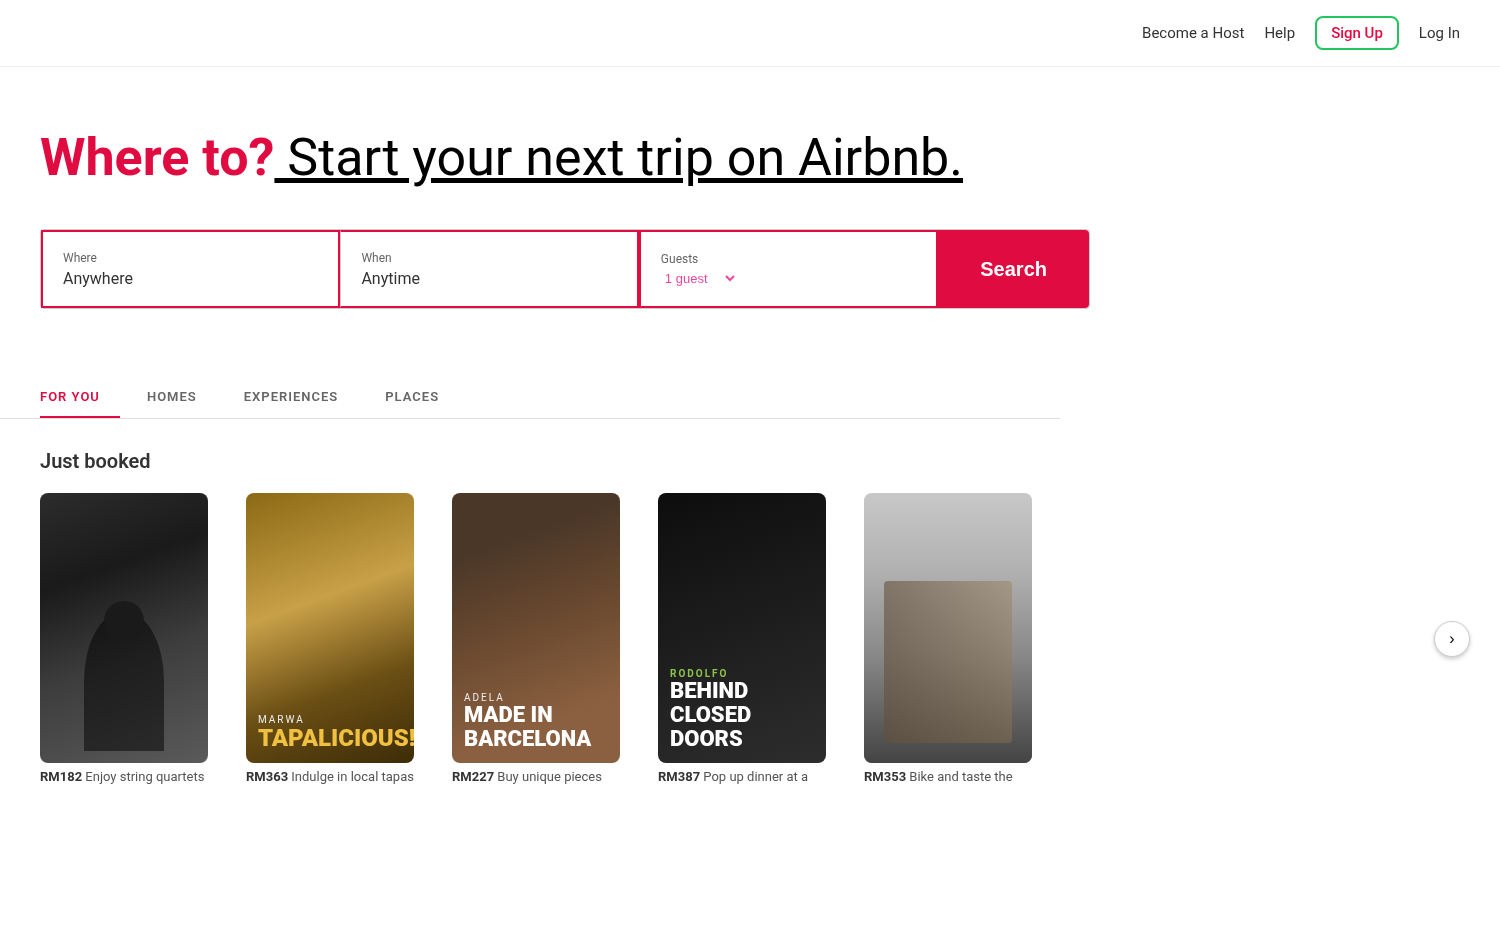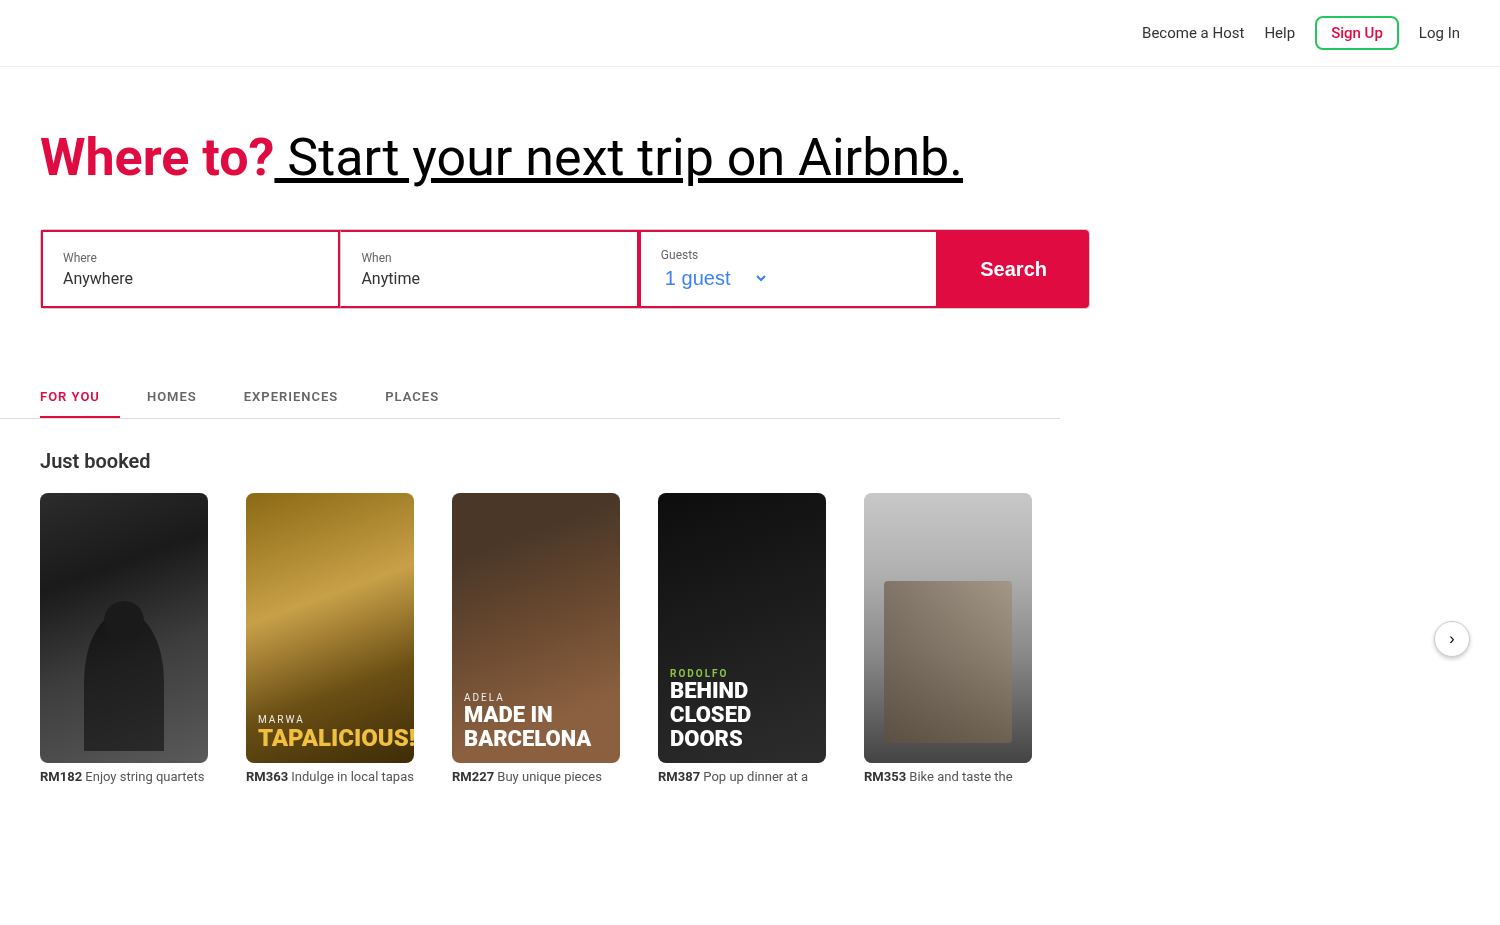--- a/index.html
+++ b/index.html
@@ -18,21 +18,21 @@
     .hero-title .dark { color: #000000; text-decoration: underline; }
 
     
     .search-bar { display: flex; align-items: stretch; border: 1px solid #ccc; border-radius: 4px; max-width: 1050px; height: 80px; }
     .search-field { display: flex; flex-direction: column; justify-content: center; padding: 12px 20px; border: 2px solid #e00b41; cursor: pointer; flex: 1; }
     .search-field + .search-field { border-left: 1px solid #ccc; }
     .search-field-label { font-size: 12px; color: #666; margin-bottom: 4px; }
     .search-field-value { font-size: 16px; color: #333; }
     .search-field-guests { display: flex; flex-direction: column; justify-content: center; padding: 4px 20px; border: 2px solid #e00b41; cursor: pointer; flex: 1; }
     .guests-row { display: flex; align-items: center; gap: 6px; }
-    .guests-row select { font-size: 20px; color: #3b82f6; border: none; background: transparent; cursor: pointer; appearance: auto; }
+    .guests-row select { font-size: 13px; color: #ec4899; border: none; background: transparent; cursor: pointer; appearance: auto; }
     .search-btn { background: #e00b41; color: #fff; border: 2px solid #e00b41; padding: 0 40px; font-size: 20px; font-weight: 600; cursor: pointer; border-radius: 0 4px 4px 0; min-width: 140px; }
 
     
     .tabs { display: flex; gap: 7px; padding: 30px 40px 0 40px; border-bottom: 1px solid #ddd; max-width: 1060px; }
     .tab { padding: 10px 20px 12px 0; font-size: 13px; font-weight: 600; color: #666; cursor: pointer; letter-spacing: 1px; text-transform: uppercase; border-bottom: 2px solid transparent; margin-right: 20px; }
     .tab.active { color: #e00b41; border-bottom: 2px solid #e00b41; }
 
     
     .section { padding: 30px 40px; }
     .section-title { font-size: 20px; font-weight: 600; margin-bottom: 20px; }

